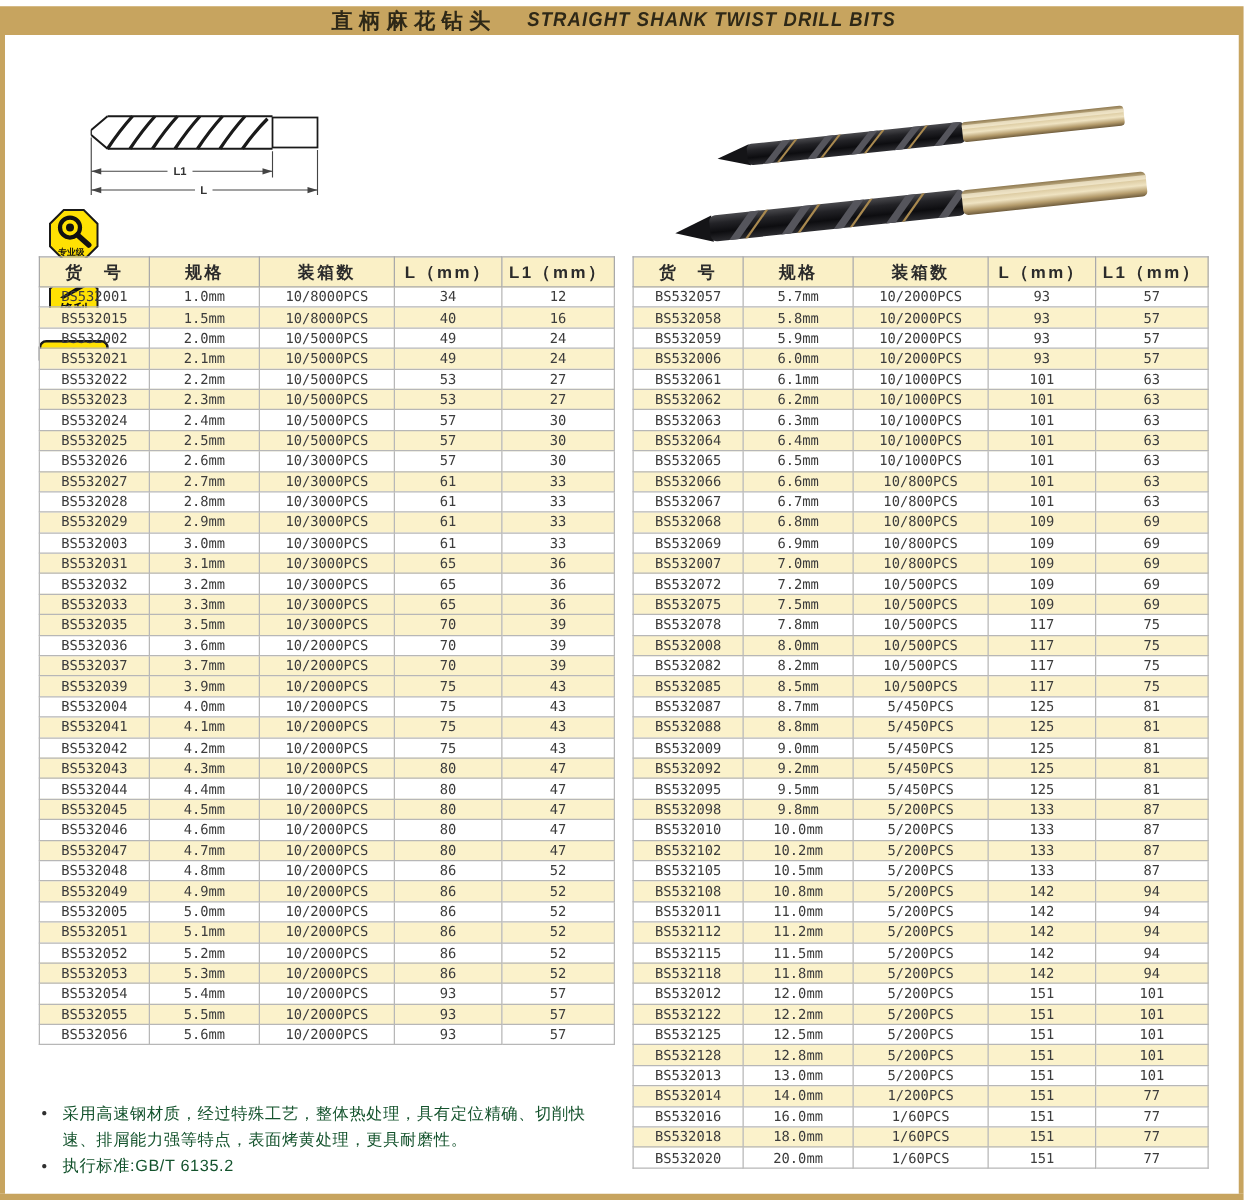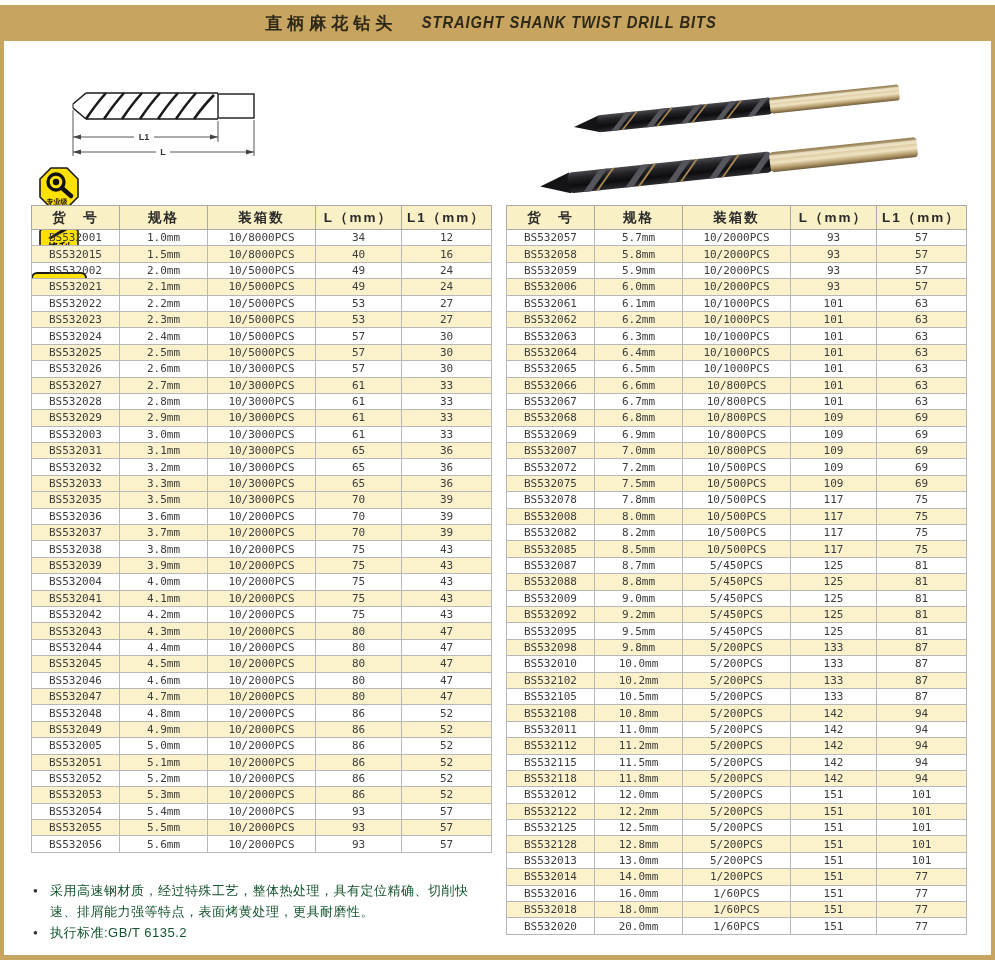--- a/index.html
+++ b/index.html
@@ -1,18 +1,18 @@
 <!DOCTYPE html>
 <html><head>
 <meta charset="utf-8">
 <style>
   html,body{margin:0;padding:0;background:#fff;}
   body{width:995px;height:963px;position:relative;font-family:"Liberation Sans",sans-serif;overflow:hidden;}
   .page{position:absolute;inset:0;background:#fff;}
-  .topbar{position:absolute;top:5px;left:0;width:995px;height:36px;background:#C7A45F;
+  .topbar{position:absolute;top:5px;left:0;width:995px;height:23px;background:#C7A45F;
           display:flex;align-items:center;justify-content:center;gap:12px;}
   .title-cn{font-size:17px;font-weight:bold;color:#2e2817;letter-spacing:5px;}
   .title-en{font-size:16px;font-weight:bold;font-style:italic;color:#2e2817;letter-spacing:1px;transform:scaleX(.92);}
   .side{position:absolute;top:28px;width:4px;height:927px;background:#C7A45F;}
   .side.l{left:0}.side.r{right:0}
   .botbar{position:absolute;top:955px;left:0;width:995px;height:5px;background:#C7A45F;}
 
   .diagram{position:absolute;left:66px;top:84px;}
   .photo{position:absolute;left:515px;top:48px;}
   .badges{position:absolute;left:30px;top:166px;display:flex;align-items:center;gap:8px;flex-direction:column;}
@@ -299,27 +299,20 @@
           <td>70</td>
           <td>39</td>
         </tr>
         <tr class="alt">
           <td>BS532037</td>
           <td>3.7mm</td>
           <td>10/2000PCS</td>
           <td>70</td>
           <td>39</td>
         </tr>
-        <tr>
-          <td>BS532038</td>
-          <td>3.8mm</td>
-          <td>10/2000PCS</td>
-          <td>75</td>
-          <td>43</td>
-        </tr>
         <tr class="alt">
           <td>BS532039</td>
           <td>3.9mm</td>
           <td>10/2000PCS</td>
           <td>75</td>
           <td>43</td>
         </tr>
         <tr>
           <td>BS532004</td>
           <td>4.0mm</td>

